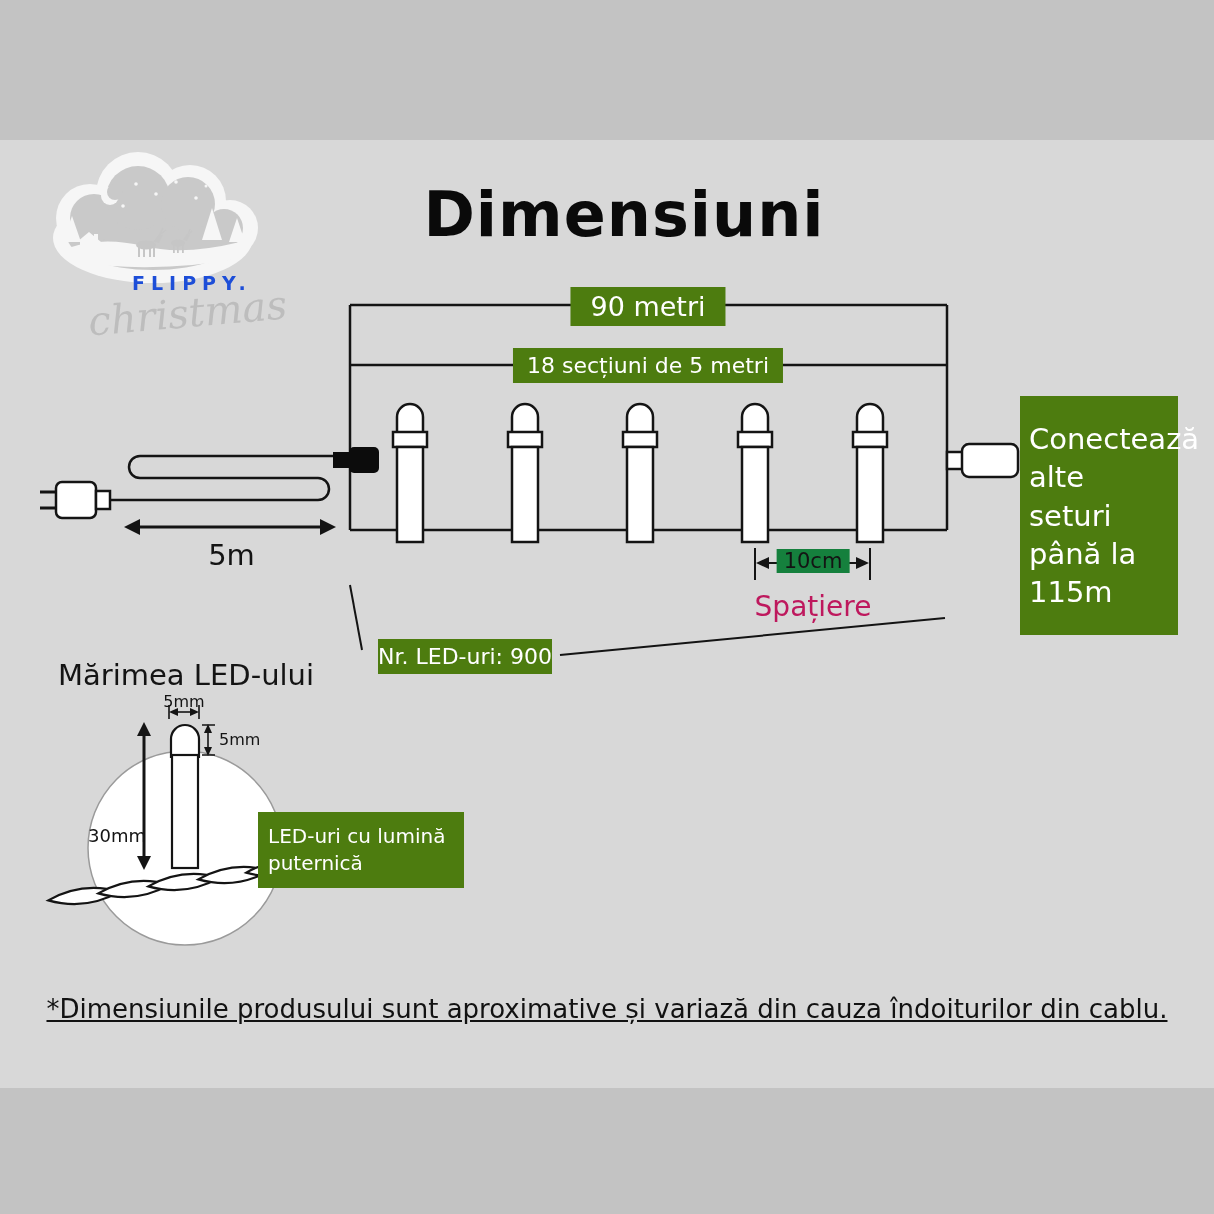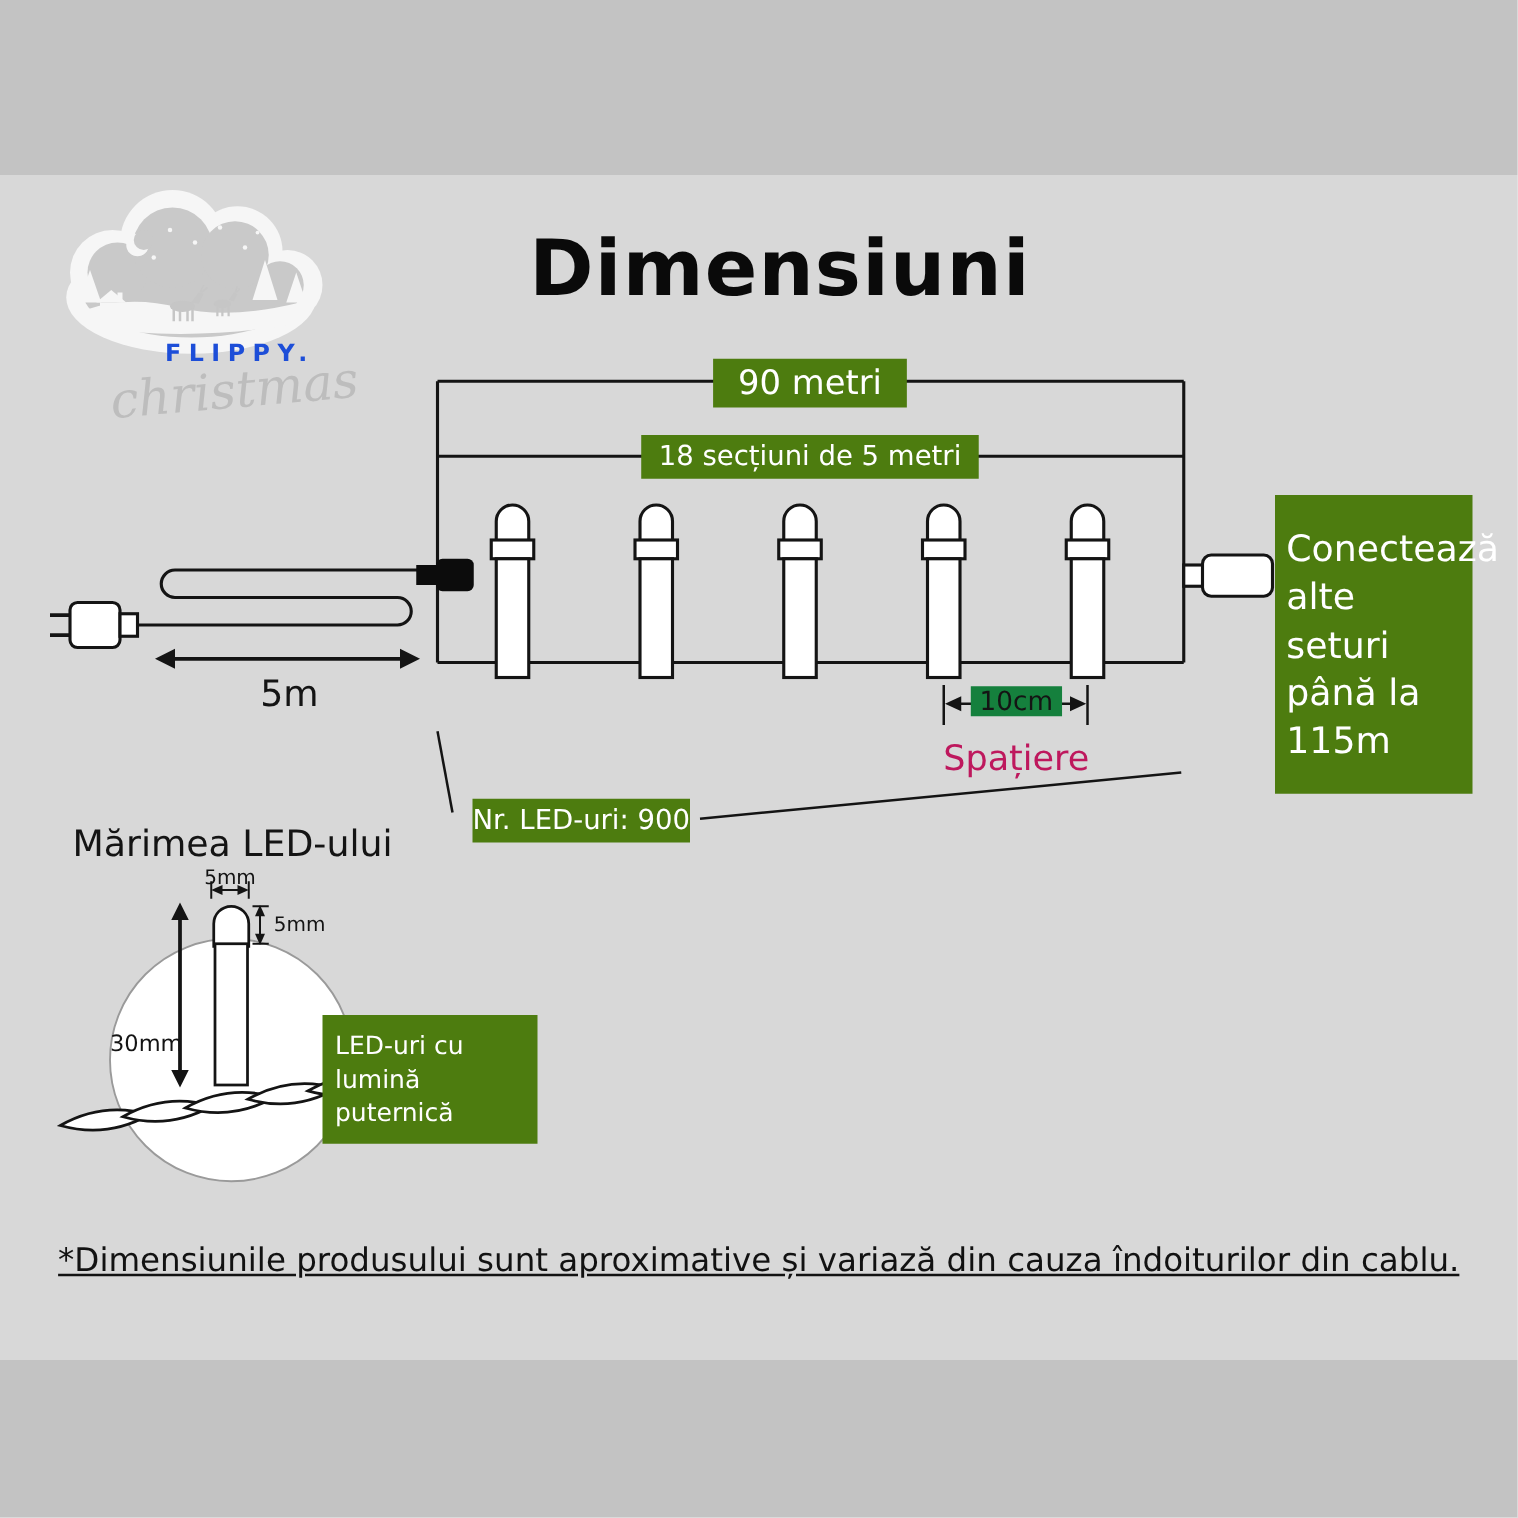--- a/index.html
+++ b/index.html
@@ -21,21 +21,21 @@
                letter-spacing:6px; color:#1d4ed8; }
   .brand-script { position:absolute; left:88px; top:290px; font-size:40px; font-style:italic;
                   color:#bdbdbd; font-family:"DejaVu Serif", serif; transform:rotate(-5deg); }
 
   .bbox { position:absolute; background:#4d7c0f; color:#ffffff; white-space:nowrap; }
   .b90   { left:648px; top:287px; transform:translateX(-50%); font-size:27px; padding:4px 20px; }
   .b18   { left:648px; top:348px; transform:translateX(-50%); font-size:22px; padding:5px 14px; }
   .bled  { left:378px; top:639px; font-size:22px; padding:5px 0; }
   .bconn { left:1020px; top:396px; width:158px; font-size:29px; line-height:1.32;
            padding:24px 9px; white-space:normal; }
-  .bnote { left:258px; top:812px; width:172px; font-size:20px; line-height:1.35;
+  .bnote { left:258px; top:812px; width:206px; font-size:20px; line-height:1.35;
            padding:11px 10px; white-space:normal; }
 
   .t5m      { position:absolute; left:128px; top:538px; width:207px; text-align:center;
               font-size:29px; color:#141414; }
   .t10cm    { position:absolute; left:813px; top:549px; transform:translateX(-50%);
               font-size:21px; color:#141414; background:#15803d; padding:0 7px; }
   .tspatiere{ position:absolute; left:813px; top:590px; transform:translateX(-50%);
               font-size:28px; color:#be185d; }
   .tmarimea { position:absolute; left:58px; top:658px; font-size:29px; color:#141414; }
   .t5mm-w   { position:absolute; left:184px; top:692px; transform:translateX(-50%);

